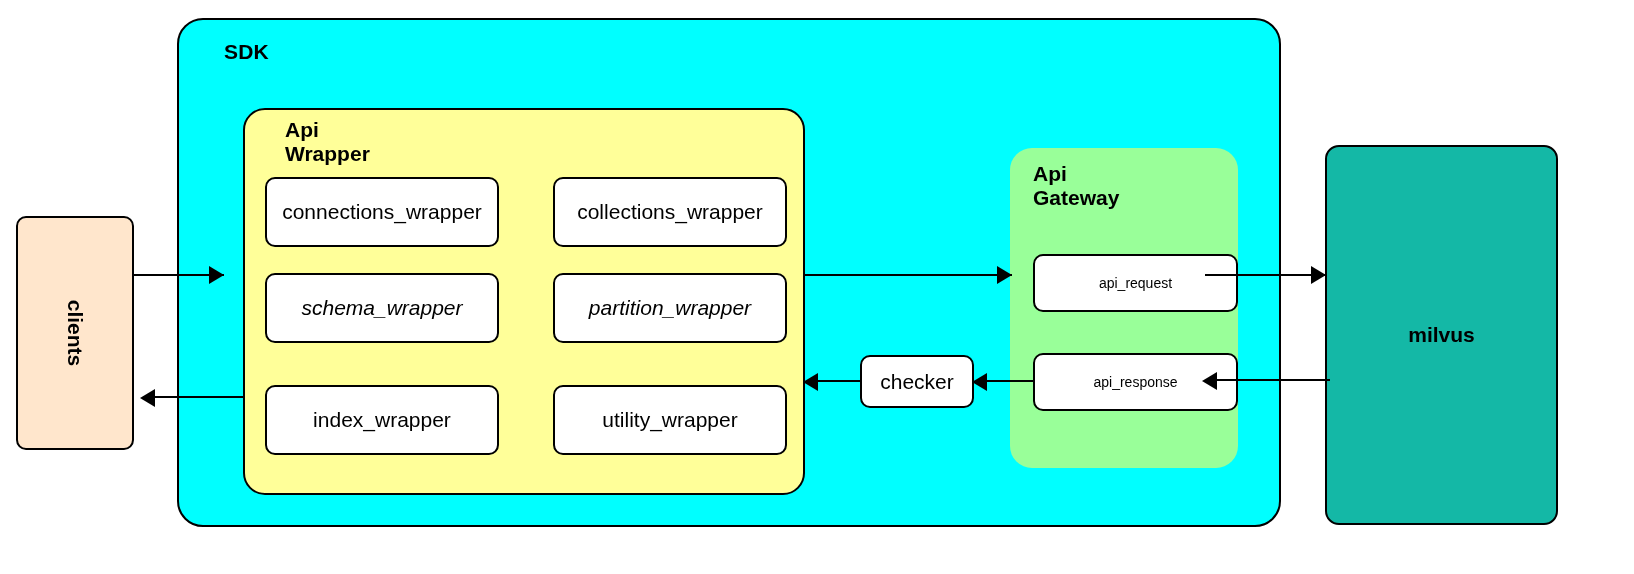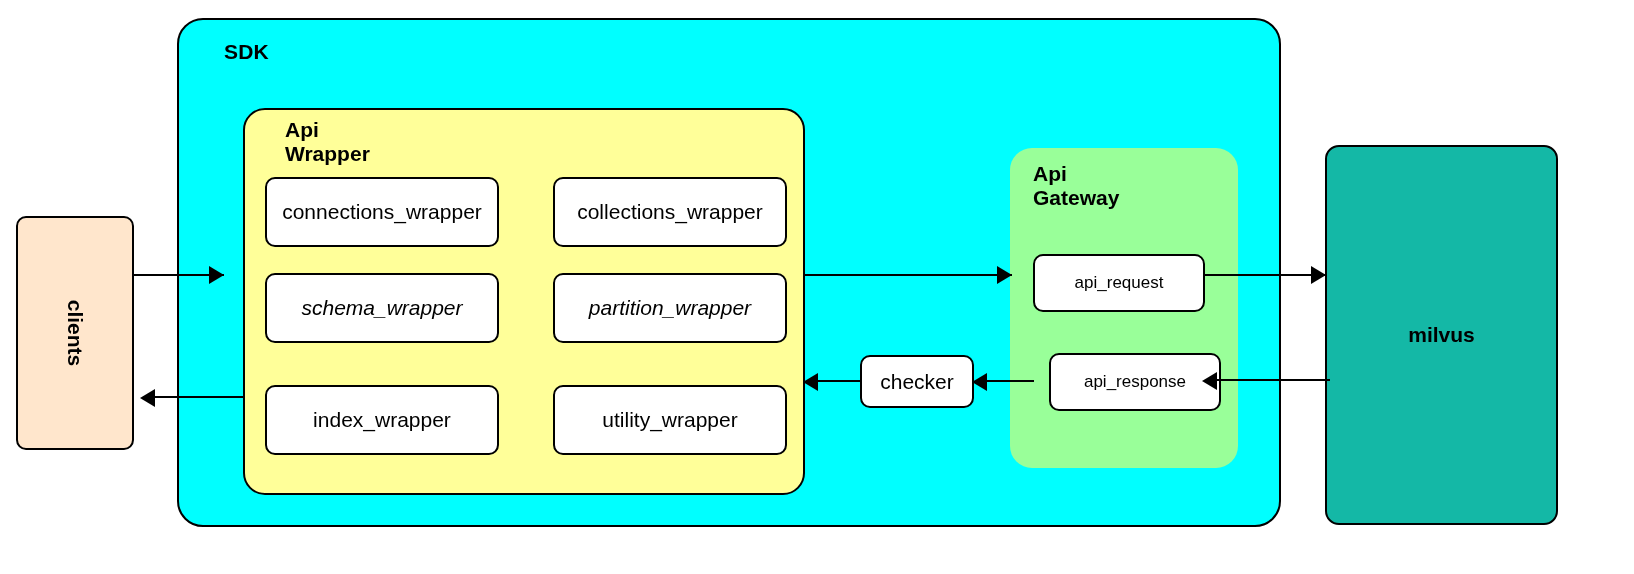--- a/index.html
+++ b/index.html
@@ -104,28 +104,28 @@
   }
   .wrapper-col-left  { left: 265px; }
   .wrapper-col-right { left: 553px; }
   .wrapper-row-1 { top: 177px; }
   .wrapper-row-2 { top: 273px; font-style: italic; }
   .wrapper-row-3 { top: 385px; }
 
   
   .gateway-box {
     left: 1033px;
-    width: 172px;
+    width: 205px;
     height: 58px;
     background: #ffffff;
     border-radius: 10px;
-    font-size: 17px;
+    font-size: 14px;
   }
   #api-request-box  { top: 254px; }
-  #api-response-box { top: 353px; margin-left: 16px; }
+  #api-response-box { top: 353px; }
 
   
   #checker-box {
     left: 860px;
     top: 355px;
     width: 114px;
     height: 53px;
     background: #ffffff;
     border-radius: 10px;
     font-size: 21px;

